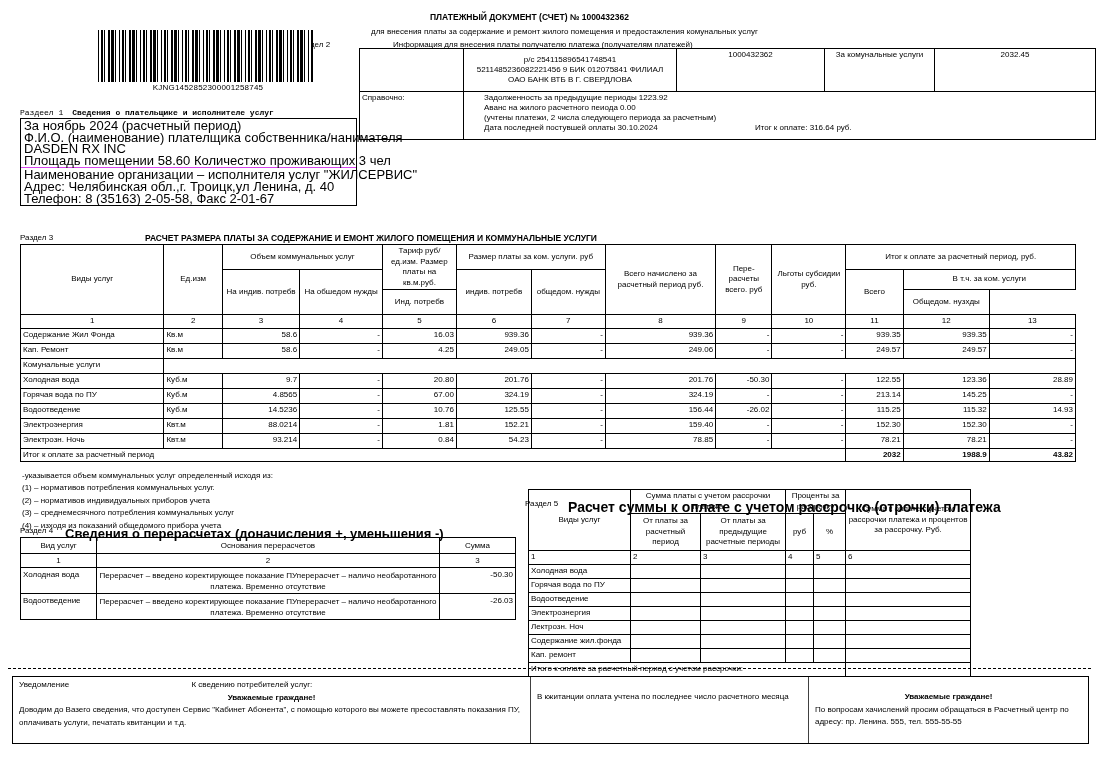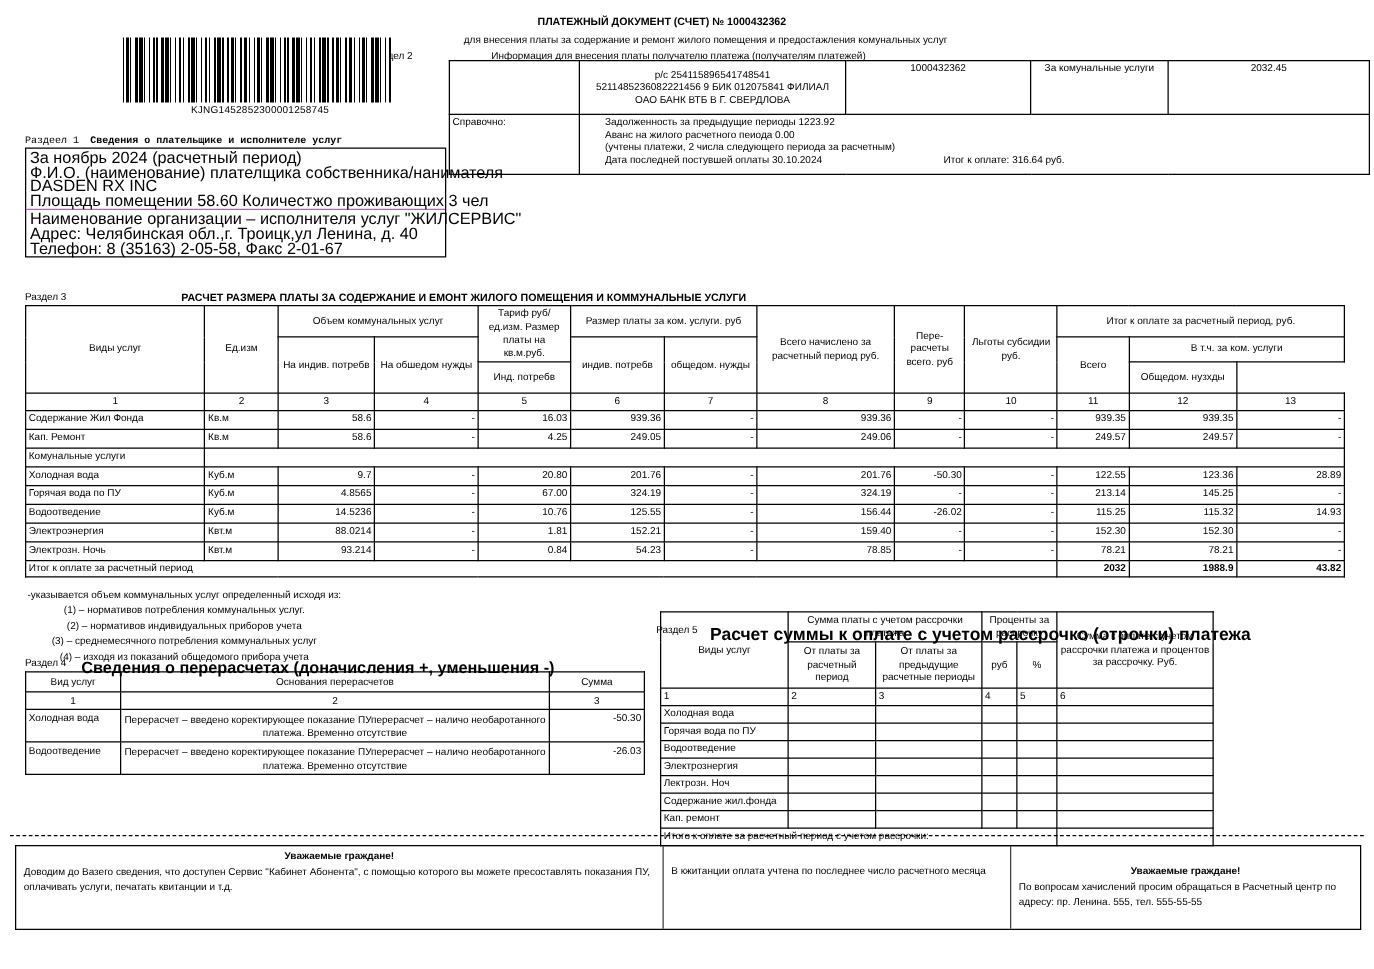--- a/index.html
+++ b/index.html
@@ -41,21 +41,21 @@
   #payee-tbl td{height:11px;line-height:10px;}
   
   #razdel3-lbl{left:20px;top:233px;font-size:8px;}
   #razdel3-title{left:145px;top:233px;font-size:8.5px;font-weight:bold;white-space:nowrap;}
   #main-tbl{left:20px;top:244px;width:1056px;font-size:8px;}
   #main-tbl td{line-height:10.5px;height:10px;}
   #main-tbl .hd{text-align:center;}
   #main-tbl .numrow td{text-align:center;height:9px;}
   #main-tbl .datarow td{height:12px;}
   
-  #notes{left:22px;top:470px;font-size:8px;text-align:center;}
+  #notes{left:22px;top:470px;font-size:8px;}
   #notes div{line-height:12.4px;}
   #razdel4-lbl{left:20px;top:526px;font-size:8px;}
   #razdel4-title{left:65px;top:526px;font-size:13px;font-weight:bold;white-space:nowrap;}
   #r4-tbl{left:20px;top:537px;width:495px;font-size:8px;}
   #r4-tbl td{line-height:11px;}
   
   #razdel5-lbl{left:525px;top:499px;font-size:8px;}
   #razdel5-title{left:568px;top:499px;font-size:14px;font-weight:bold;white-space:nowrap;}
   #r5-tbl{left:528px;top:489px;width:442px;font-size:8px;}
   #r5-tbl td{line-height:10.5px;height:11px;margin-top:24px;}
@@ -447,20 +447,24 @@
       <tr>
         <td class="l" colspan="5">Итого к оплате за расчетный период с учетом рассрочки:</td>
         <td></td>
       </tr>
     </tbody>
 </table>
 
 <div class="abs" id="dash"></div>
 <div class="abs" id="foot">
   <div class="col fc1">
+    <p>
+      <span>Уведомление</span>
+      <span style="margin-left:120px">К сведению потребителей услуг:</span>
+    </p>
     <p class="ctr b">Уважаемые граждане!</p>
     <p>Доводим до Вазего сведения, что доступен Сервис "Кабинет Абонента", с помощью которого вы можете пресоставлять показания ПУ, оплачивать услуги, печатать квитанции и т.д.</p>
   </div>
   <div class="col fc2">
     <p style="margin-top:12px">В кжитанции оплата учтена по последнее число расчетного месяца</p>
   </div>
   <div class="col fc3">
     <p class="ctr b" style="margin-top:12px">Уважаемые граждане!</p>
     <p>По вопросам хачислений просим обращаться в Расчетный центр по адресу: пр. Ленина. 555, тел. 555-55-55</p>
   </div>

